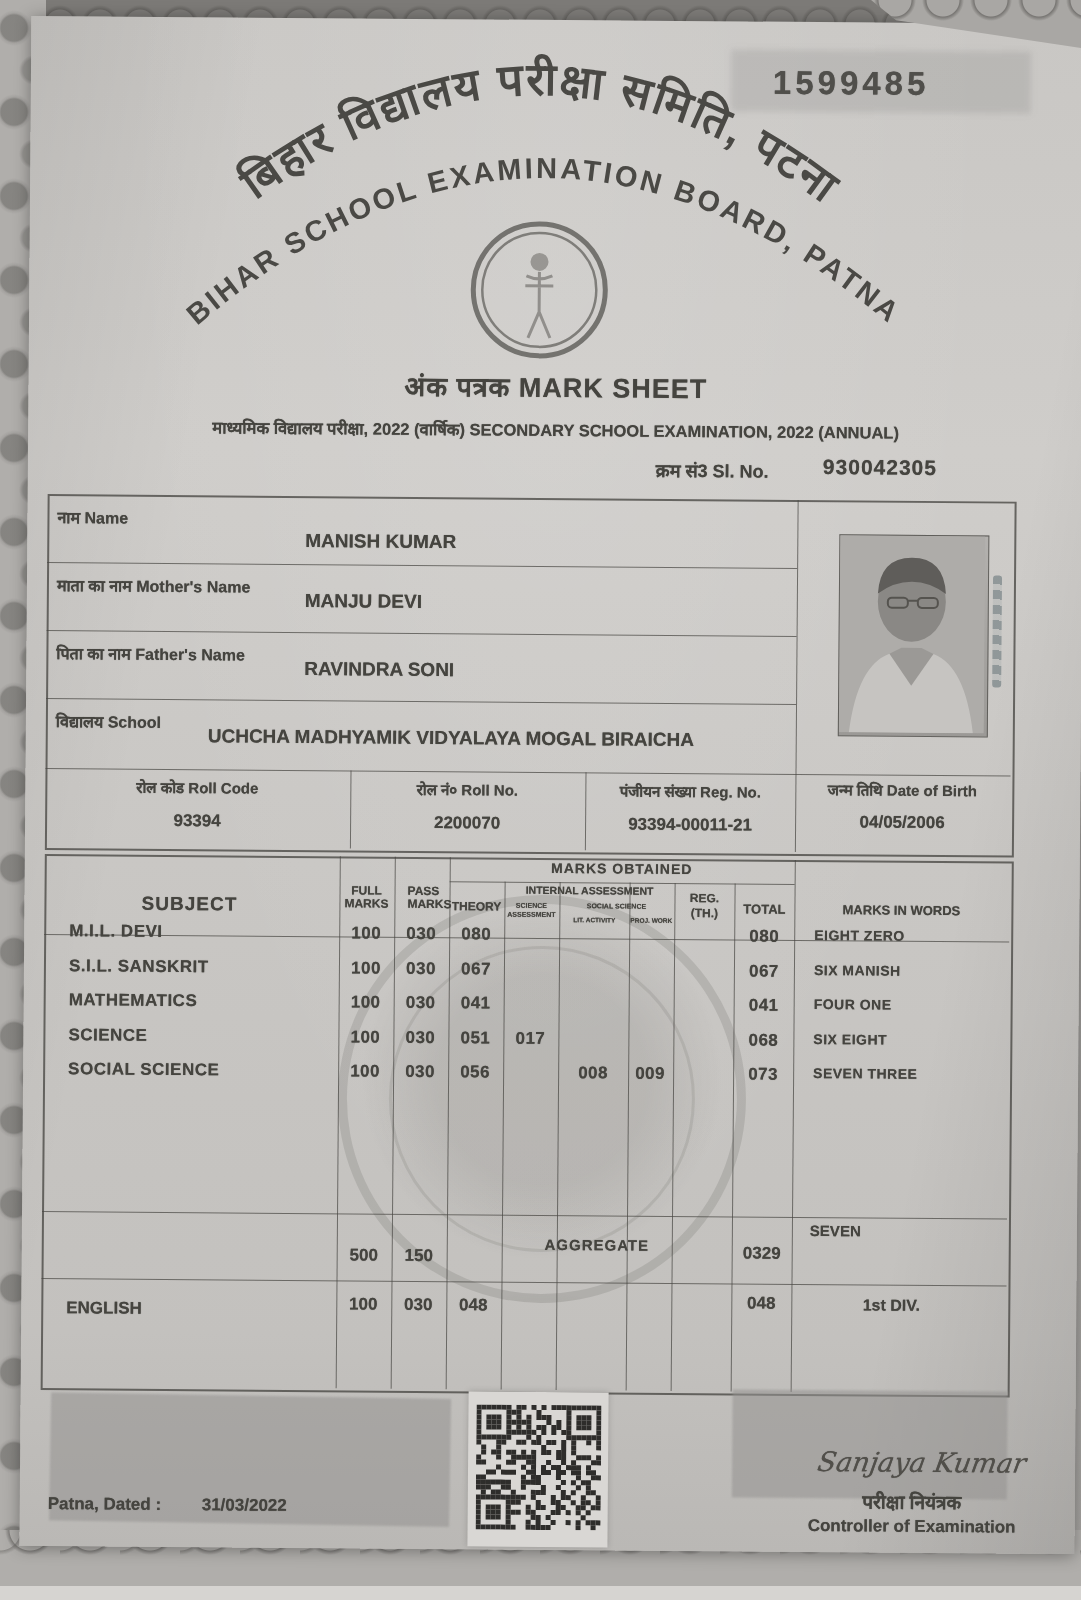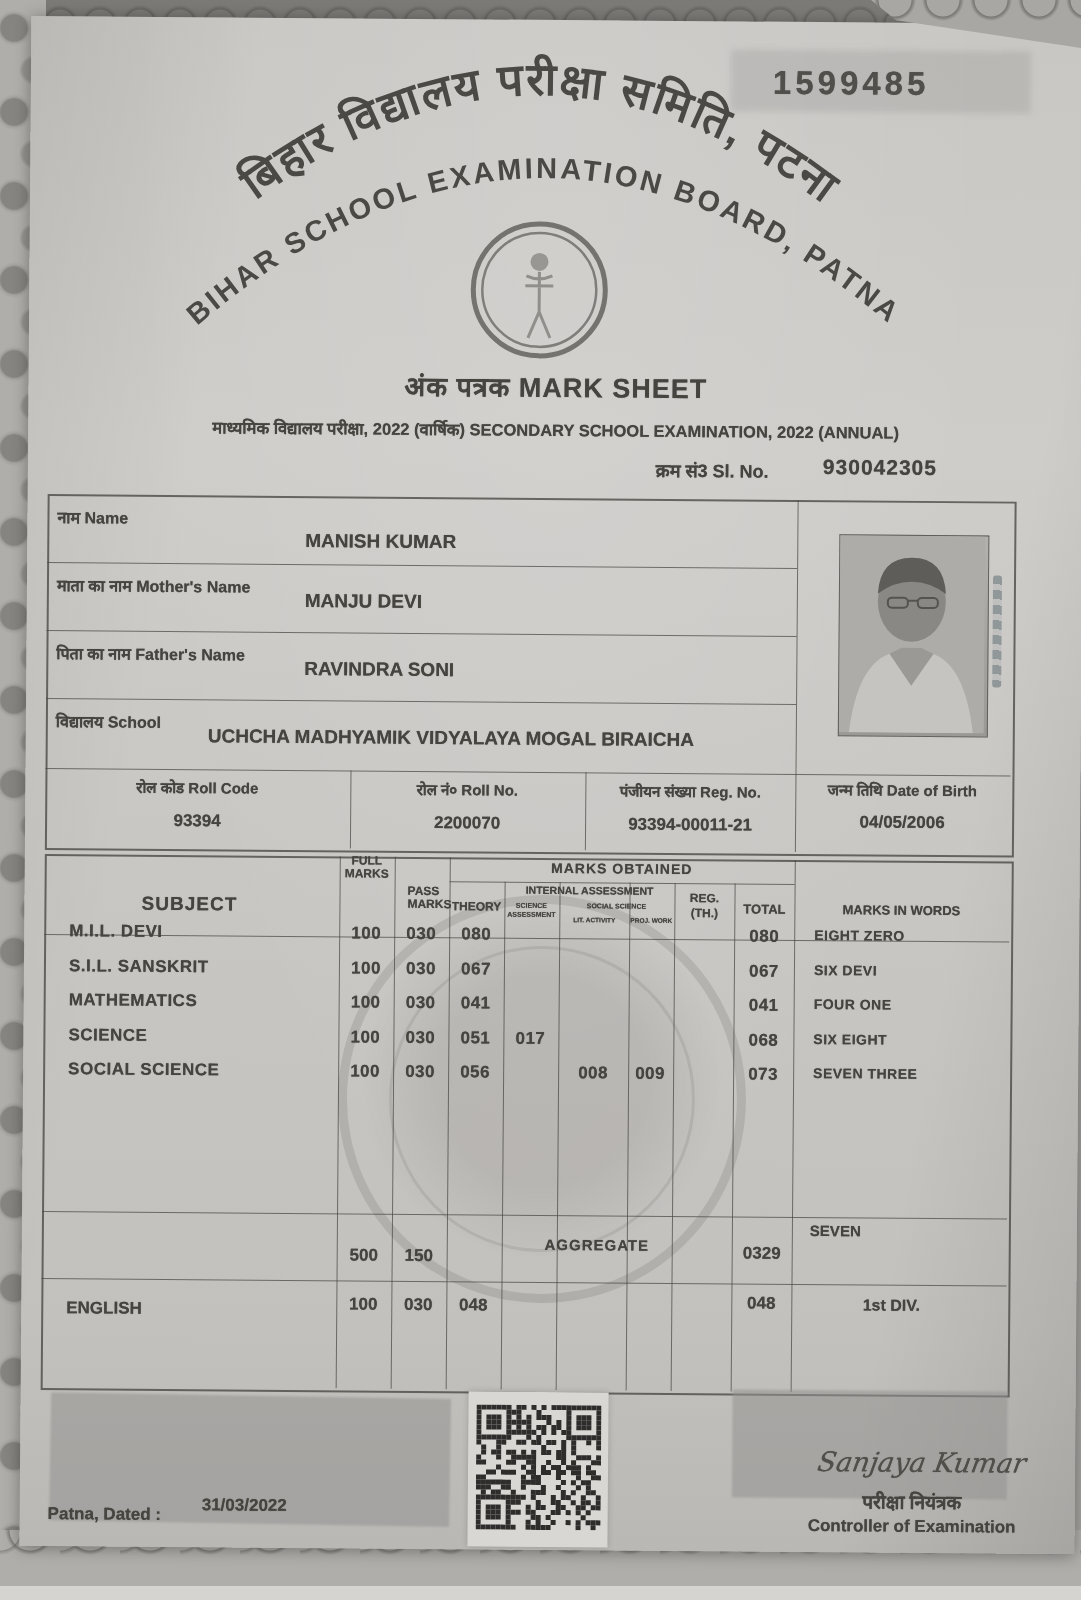--- a/index.html
+++ b/index.html
@@ -152,21 +152,21 @@
     <div class="vl" style="left:370px;top:838px;height:532px;"></div>
     <div class="vl" style="left:425px;top:838px;height:532px;"></div>
     <div class="vl" style="left:480px;top:862px;height:508px;"></div>
     <div class="vl" style="left:535px;top:862px;height:508px;"></div>
     <div class="vl" style="left:605px;top:862px;height:508px;"></div>
     <div class="vl" style="left:650px;top:862px;height:508px;"></div>
     <div class="vl" style="left:710px;top:862px;height:508px;"></div>
     <div class="vl" style="left:770px;top:838px;height:532px;"></div>
 
     <div class="t b c" style="left:165px;top:876px;font-size:19px;letter-spacing:1px;">SUBJECT</div>
-    <div class="t b c" style="left:342px;top:836px;font-size:12px;line-height:13px;white-space:normal;width:52px;text-align:center;">FULL MARKS</div>
+    <div class="t b c" style="left:342px;top:866px;font-size:12px;line-height:13px;white-space:normal;width:52px;text-align:center;">FULL MARKS</div>
     <div class="t b c" style="left:397px;top:866px;font-size:12px;line-height:13px;white-space:normal;width:28px;text-align:center;">PASS MARKS</div>
     <div class="t b c" style="left:452px;top:880px;font-size:12px;">THEORY</div>
     <div class="t b c" style="left:565px;top:864px;font-size:10.5px;">INTERNAL ASSESSMENT</div>
     <div class="t b c" style="left:507px;top:882px;font-size:7px;">SCIENCE</div>
     <div class="t b c" style="left:507px;top:891px;font-size:7px;">ASSESSMENT</div>
     <div class="t b c" style="left:592px;top:882px;font-size:7px;">SOCIAL SCIENCE</div>
     <div class="t b c" style="left:570px;top:896px;font-size:6.5px;">LIT. ACTIVITY</div>
     <div class="t b c" style="left:627px;top:896px;font-size:6.5px;">PROJ. WORK</div>
     <div class="t b c" style="left:680px;top:870px;font-size:12px;">REG.</div>
     <div class="t b c" style="left:680px;top:885px;font-size:12px;">(TH.)</div>
@@ -178,21 +178,21 @@
         <div class="t b mk c" style="left: 342px; top: 905px; font-size: 17px;">100</div>
         <div class="t b mk c" style="left: 397px; top: 905px; font-size: 17px;">030</div>
         <div class="t b mk c" style="left: 452px; top: 905px; font-size: 17px;">080</div>
         <div class="t b mk c" style="left: 740px; top: 905px; font-size: 17px;">080</div>
         <div class="t b mk" style="left: 790px; top: 905px; font-size: 14px;">EIGHT ZERO</div>
         <div class="t b mk" style="left: 45px; top: 939.5px; font-size: 17px;">S.I.L. SANSKRIT</div>
         <div class="t b mk c" style="left: 342px; top: 939.5px; font-size: 17px;">100</div>
         <div class="t b mk c" style="left: 397px; top: 939.5px; font-size: 17px;">030</div>
         <div class="t b mk c" style="left: 452px; top: 939.5px; font-size: 17px;">067</div>
         <div class="t b mk c" style="left: 740px; top: 939.5px; font-size: 17px;">067</div>
-        <div class="t b mk" style="left: 790px; top: 939.5px; font-size: 14px;">SIX DEVI</div>
+        <div class="t b mk" style="left: 790px; top: 939.5px; font-size: 14px;">SIX MANISH</div>
         <div class="t b mk" style="left: 45px; top: 974px; font-size: 17px;">MATHEMATICS</div>
         <div class="t b mk c" style="left: 342px; top: 974px; font-size: 17px;">100</div>
         <div class="t b mk c" style="left: 397px; top: 974px; font-size: 17px;">030</div>
         <div class="t b mk c" style="left: 452px; top: 974px; font-size: 17px;">041</div>
         <div class="t b mk c" style="left: 740px; top: 974px; font-size: 17px;">041</div>
         <div class="t b mk" style="left: 790px; top: 974px; font-size: 14px;">FOUR ONE</div>
         <div class="t b mk" style="left: 45px; top: 1008.5px; font-size: 17px;">SCIENCE</div>
         <div class="t b mk c" style="left: 342px; top: 1008.5px; font-size: 17px;">100</div>
         <div class="t b mk c" style="left: 397px; top: 1008.5px; font-size: 17px;">030</div>
         <div class="t b mk c" style="left: 452px; top: 1008.5px; font-size: 17px;">051</div>
@@ -544,16 +544,16 @@
             <rect x="65" y="120" width="5" height="5"></rect>
             <rect x="70" y="120" width="5" height="5"></rect>
             <rect x="100" y="120" width="5" height="5"></rect>
             <rect x="115" y="120" width="5" height="5"></rect>
           </svg></div>
       </div>
 
     <div class="t sig" style="left:798px;top:1424px;font-size:27px;">Sanjaya Kumar</div>
     <div class="t b c" style="left:892px;top:1466px;font-size:19px;">परीक्षा नियंत्रक</div>
     <div class="t b c" style="left:892px;top:1494px;font-size:17px;">Controller of Examination</div>
-    <div class="t b" style="left:28px;top:1478px;font-size:17px;margin-top:10px;">Patna, Dated :</div>
+    <div class="t b" style="left:28px;top:1478px;font-size:17px;">Patna, Dated :</div>
     <div class="t b" style="left:182px;top:1478px;font-size:17px;">31/03/2022</div>
   </div>
 </div>
 
 </body></html>

